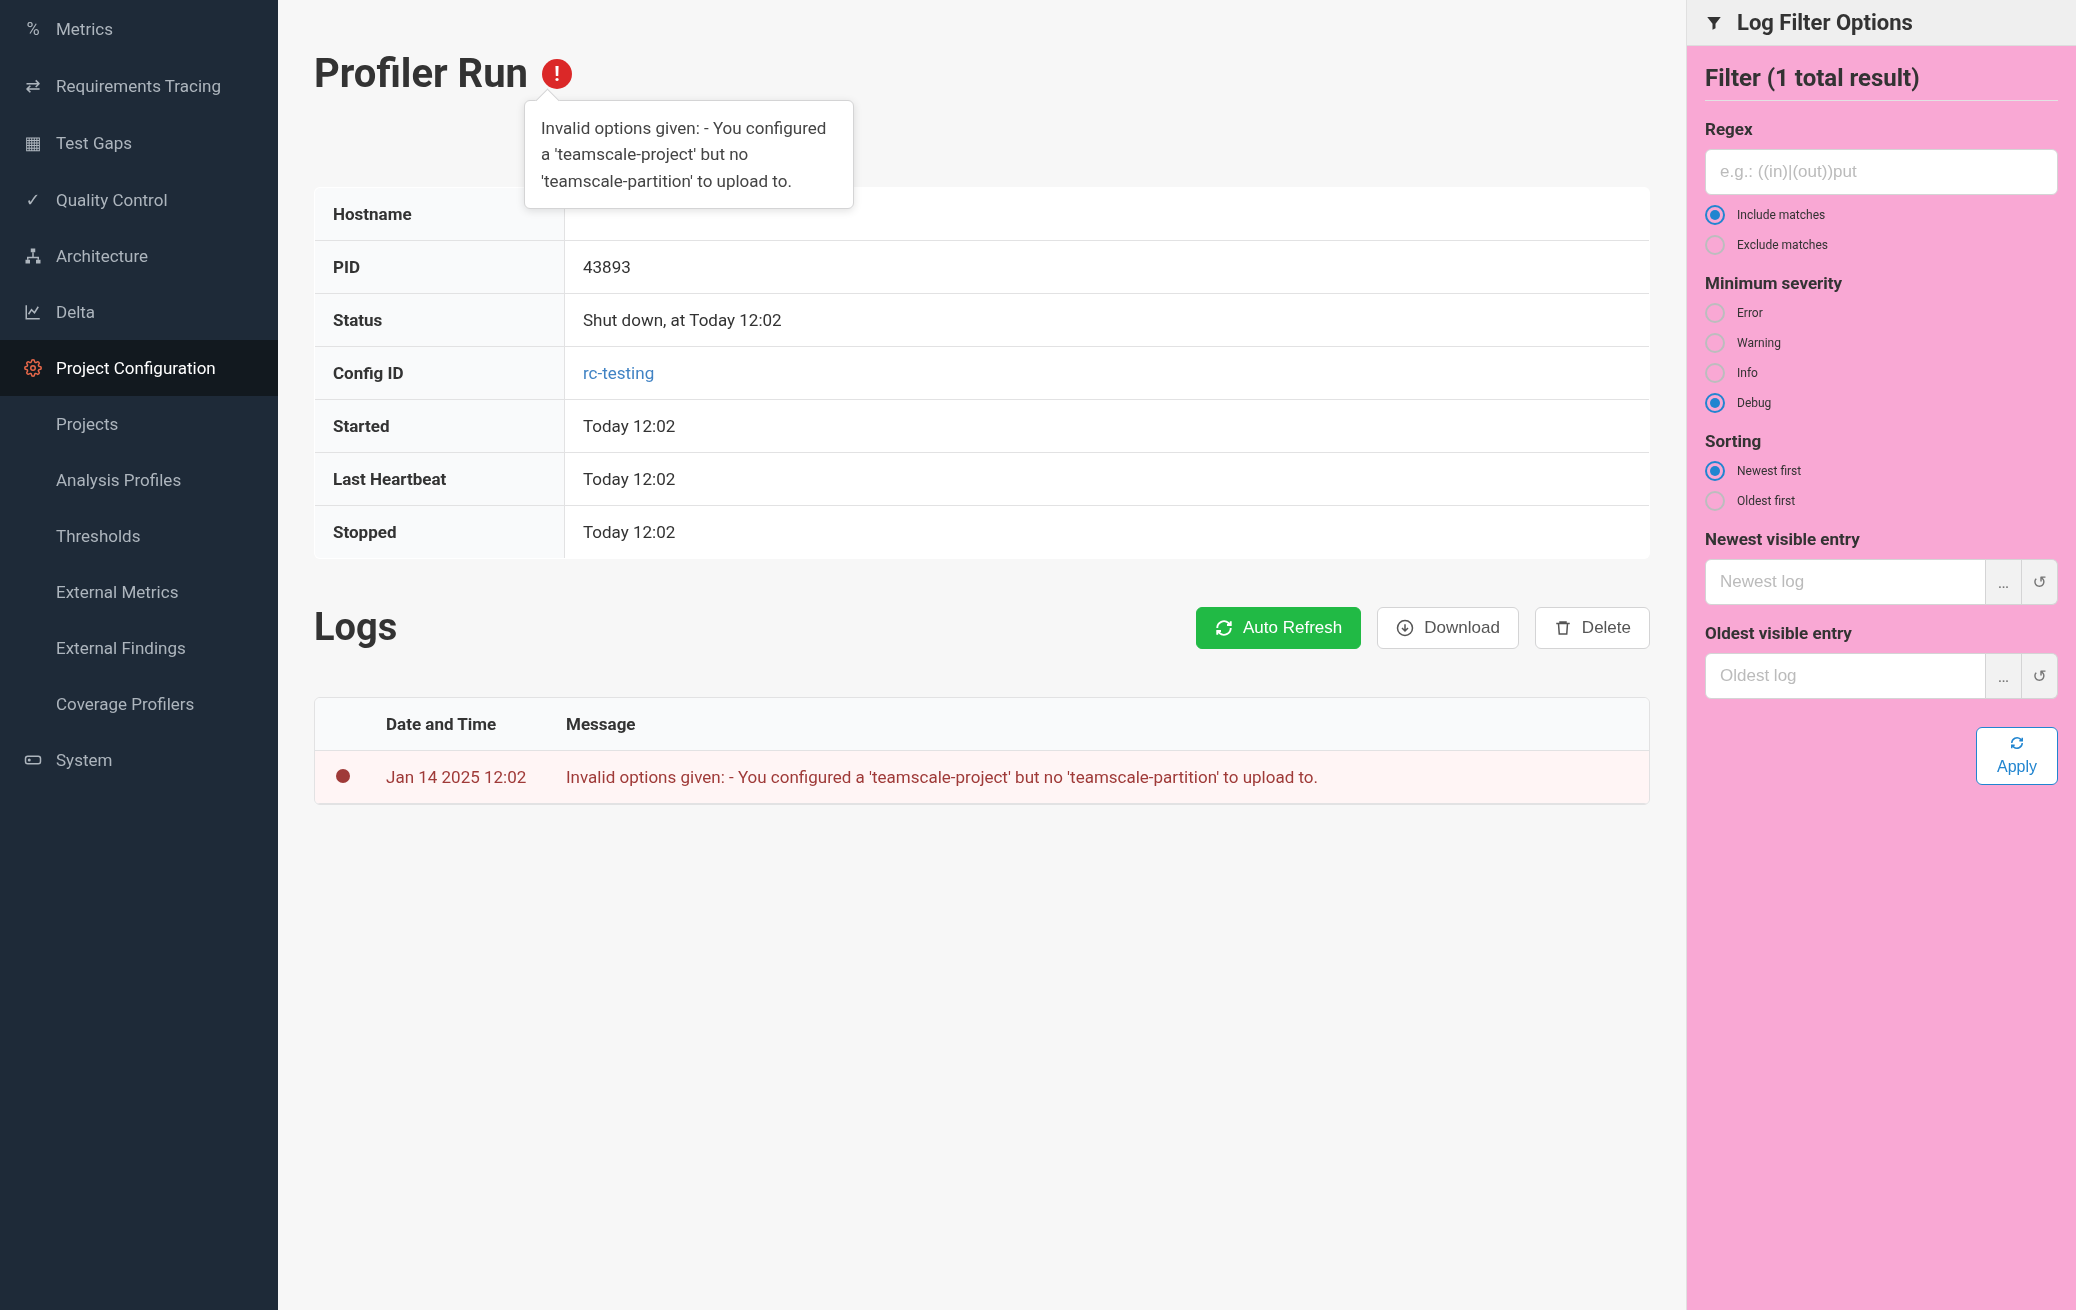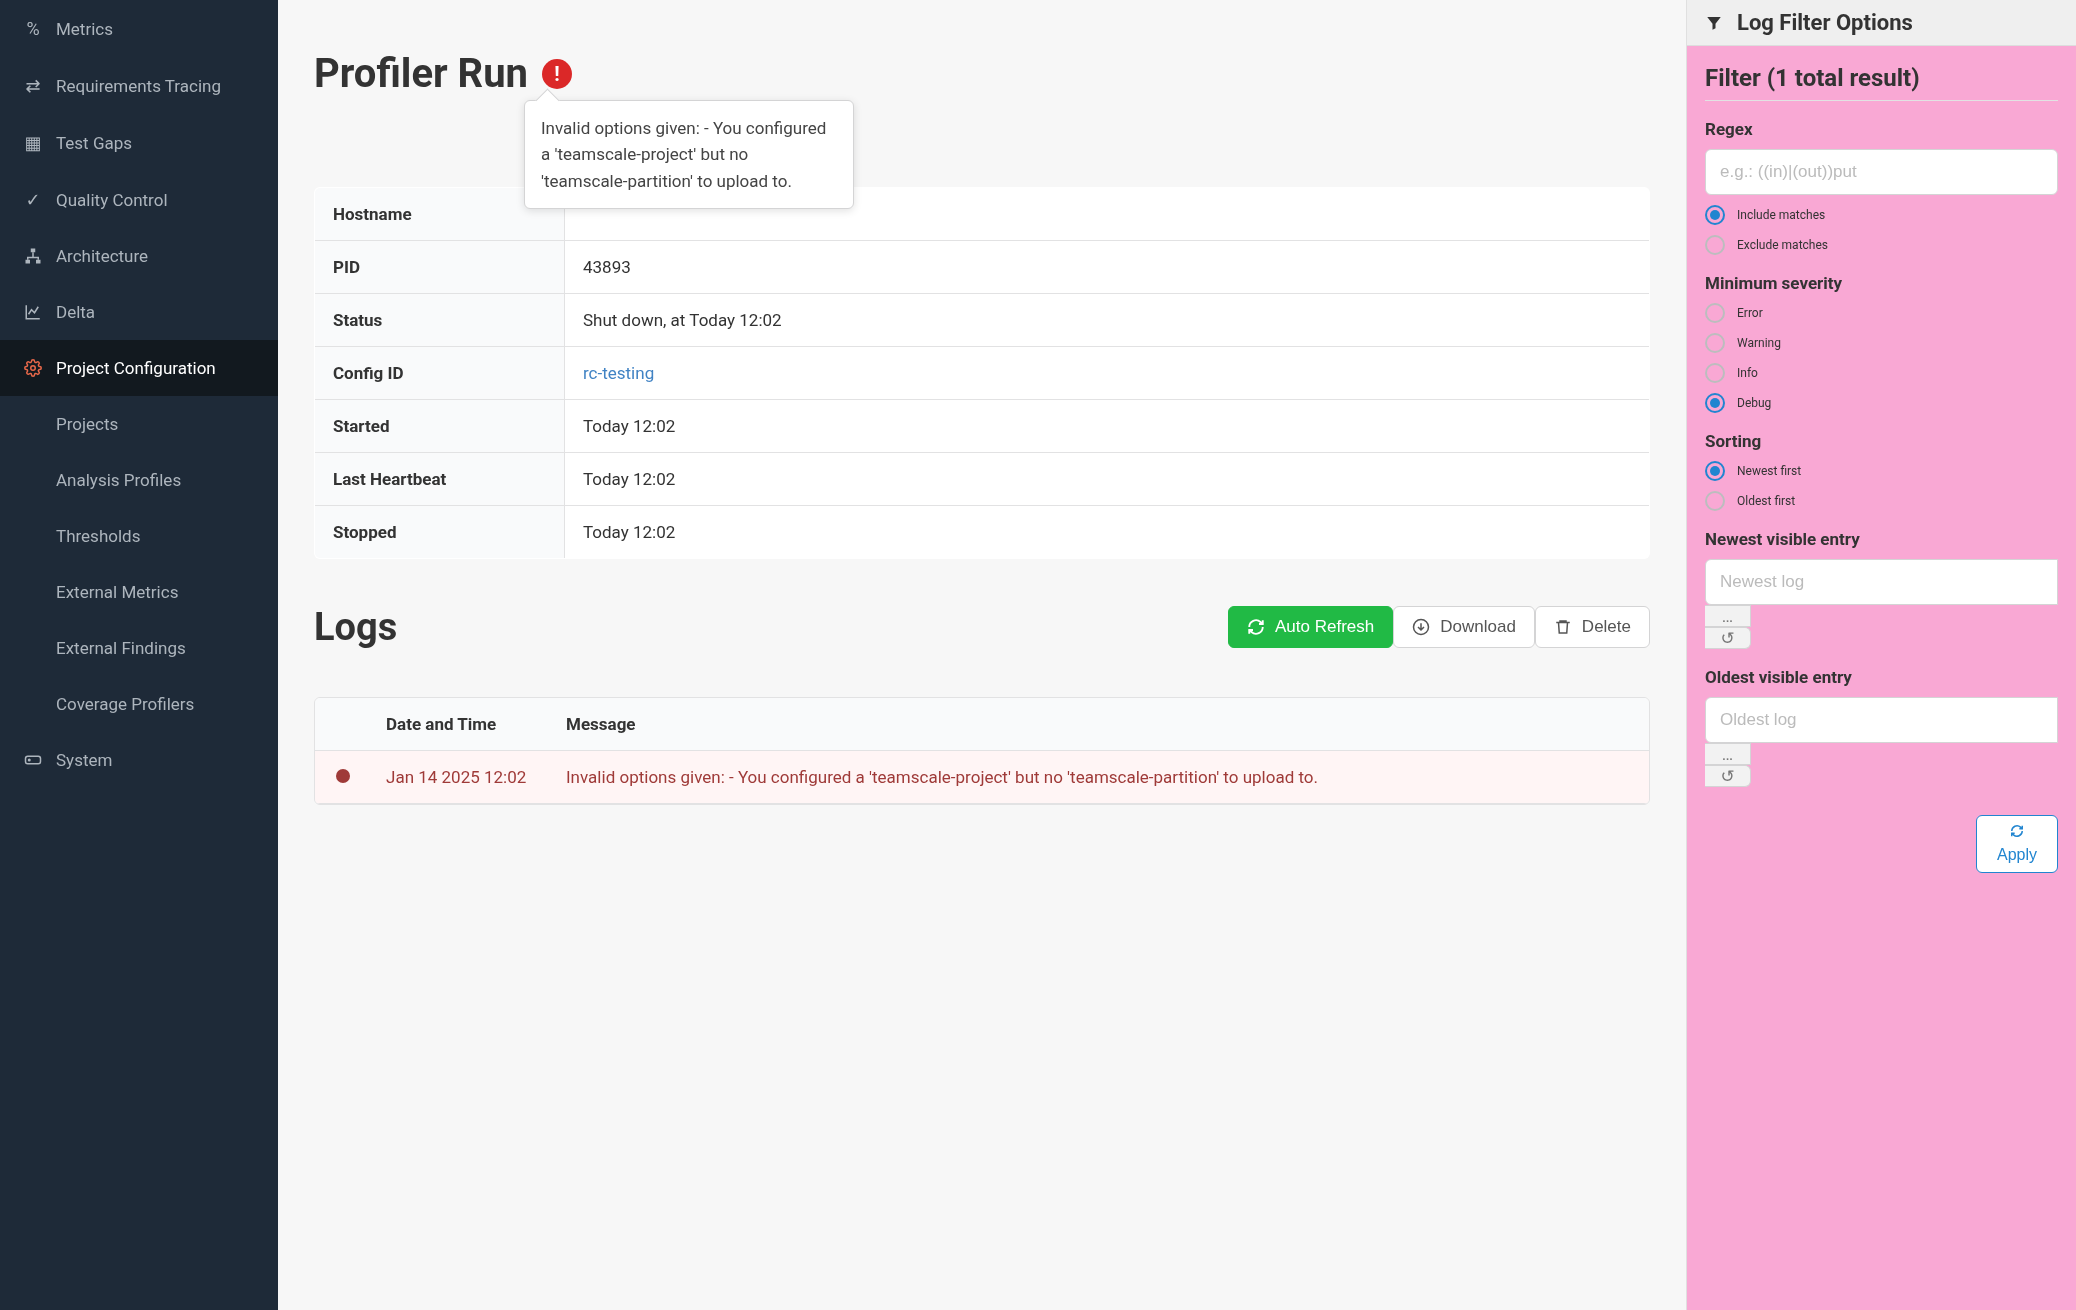--- a/index.html
+++ b/index.html
@@ -113,21 +113,22 @@
   .info-table td.key {
     background:#f9fafb;
     font-weight:700;
     width:250px;
     border-right:1px solid #e2e2e3;
   }
   .link { color:#4183c4; cursor:pointer; }
 
   .logs-header {
     display:flex;
-    align-items:center;
+    align-items:flex-end;
+    gap:16px;
     margin-top:46px;
   }
   .logs-header h2 { font-size:38px; font-weight:700; flex:0 0 auto; margin-right:auto;}
   .btn {
     display:inline-flex; align-items:center; gap:10px;
     padding:10px 18px;
     border-radius:6px;
     border:1px solid #d4d4d5;
     background:#fff;
     font-size:17px;
@@ -197,21 +198,21 @@
     font-size:17px;
     color:#333;
   }
   .text-input::placeholder { color:#bbb; }
   .radio-row { display:flex; align-items:center; gap:12px; margin:10px 0; font-size:12px; color:#333;}
   .radio-circle {
     width:20px;height:20px;border:2px solid #bcbdbe;border-radius:50%;display:inline-flex;align-items:center;justify-content:center;flex:0 0 20px;
   }
   .radio-circle.checked { border-color:#2185d0; }
   .radio-circle.checked::after { content:""; width:10px;height:10px;border-radius:50%;background:#2185d0;}
-  .input-group { display:flex;flex-direction:column; }
+  .input-group { display:flex; }
   .input-group .text-input { border-top-right-radius:0; border-bottom-right-radius:0; }
   .ig-btn {
     border:1px solid #d4d4d5;
     border-left:none;
     background:#f2f2f2;
     width:46px;
     display:flex;align-items:center;justify-content:center;
     font-size:17px; color:#777; cursor:pointer;
   }
   .ig-btn:last-child { border-top-right-radius:6px; border-bottom-right-radius:6px; }

